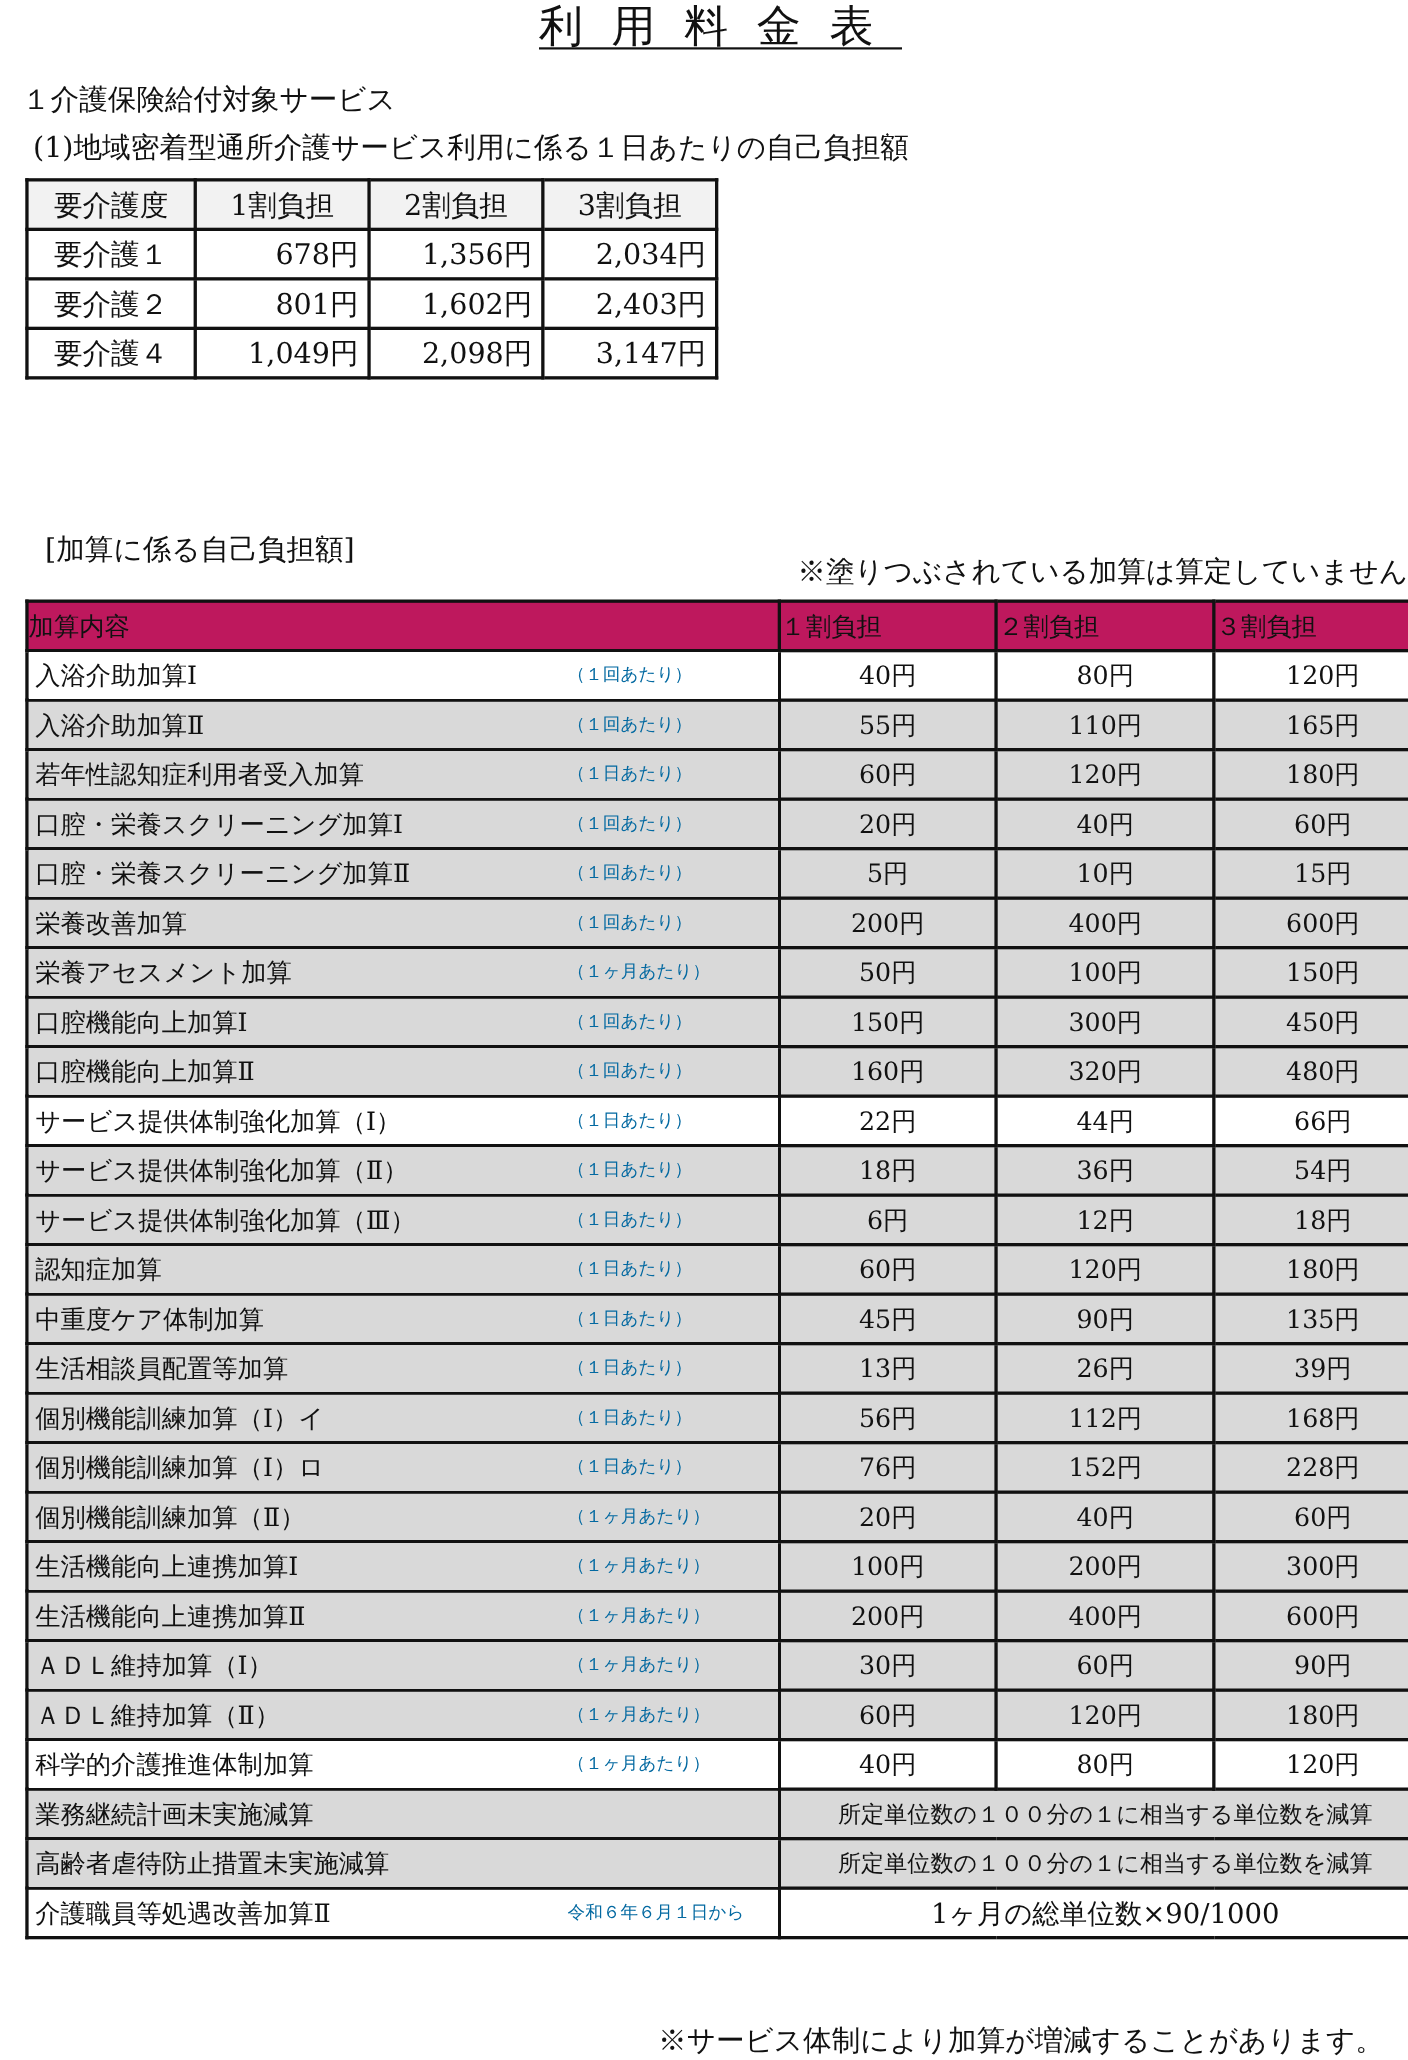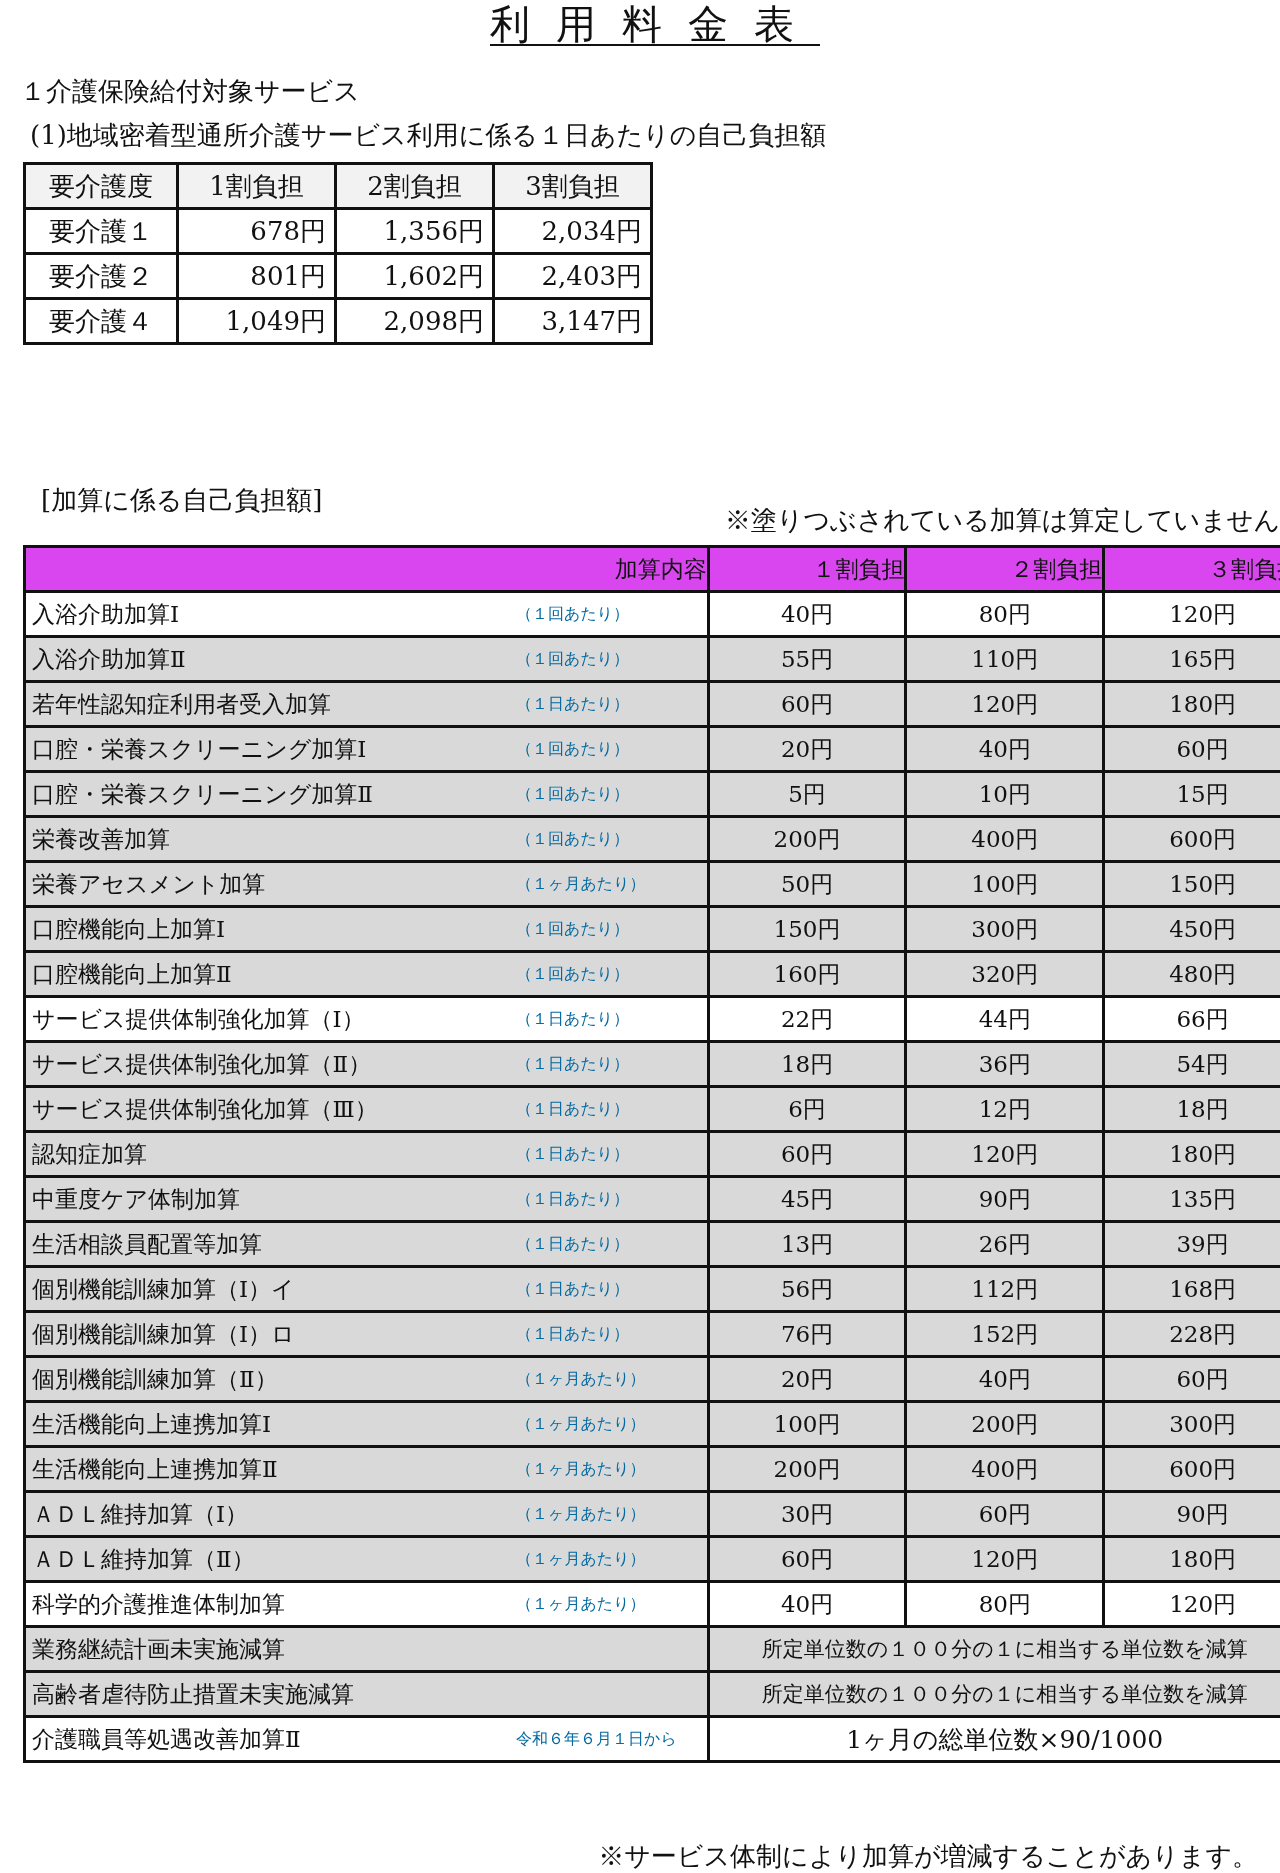--- a/index.html
+++ b/index.html
@@ -18,21 +18,21 @@
   td, th { border: 3px solid #111; padding: 0; font-weight: normal; }
   .t1 { left: 23px; top: 162px; width: 630px; }
   .t1 th, .t1 td { height: 42px; font-size: 26px; }
   .t1 th { background: #f2f2f2; text-align: center; }
   .t1 td.lvl { text-align: center; width: 150px; }
   .t1 td.amt { text-align: right; padding-right: 8px; }
   .h3 { position: absolute; left: 30px; top: 484px; font-size: 26px; line-height: 32px; margin-left: 11px; }
   .note-top { position: absolute; right: 0px; top: 504px; font-size: 26px; line-height: 32px; }
   .t2 { left: 23px; top: 545px; width: 1280px; }
   .t2 th, .t2 td { height: 42px; font-size: 23px; }
-  .t2 th { background: #d946ef; text-align: right; }
+  .t2 th { background: #be185d; text-align: left; }
   .t2 td.name { width: 665px; padding-left: 6px; position: relative; }
   .t2 td.name .unit { position: absolute; left: 490px; top: 50%; transform: translateY(-50%); font-size: 16px; color: #0369a1; }
   .t2 td.amt { text-align: center; width: 192px; }
   .t2 td.span { text-align: center; font-size: 21px; }
   .t2 td.span.big { font-size: 25px; }
   .t2 tr.shaded td { background: #d9d9d9; }
   .t2 tr.white td { background: #ffffff; }
   .note-bottom { position: absolute; right: 22px; top: 1840px; font-size: 26px; line-height: 32px; margin-left: 31px; }
 </style>
 </head>

